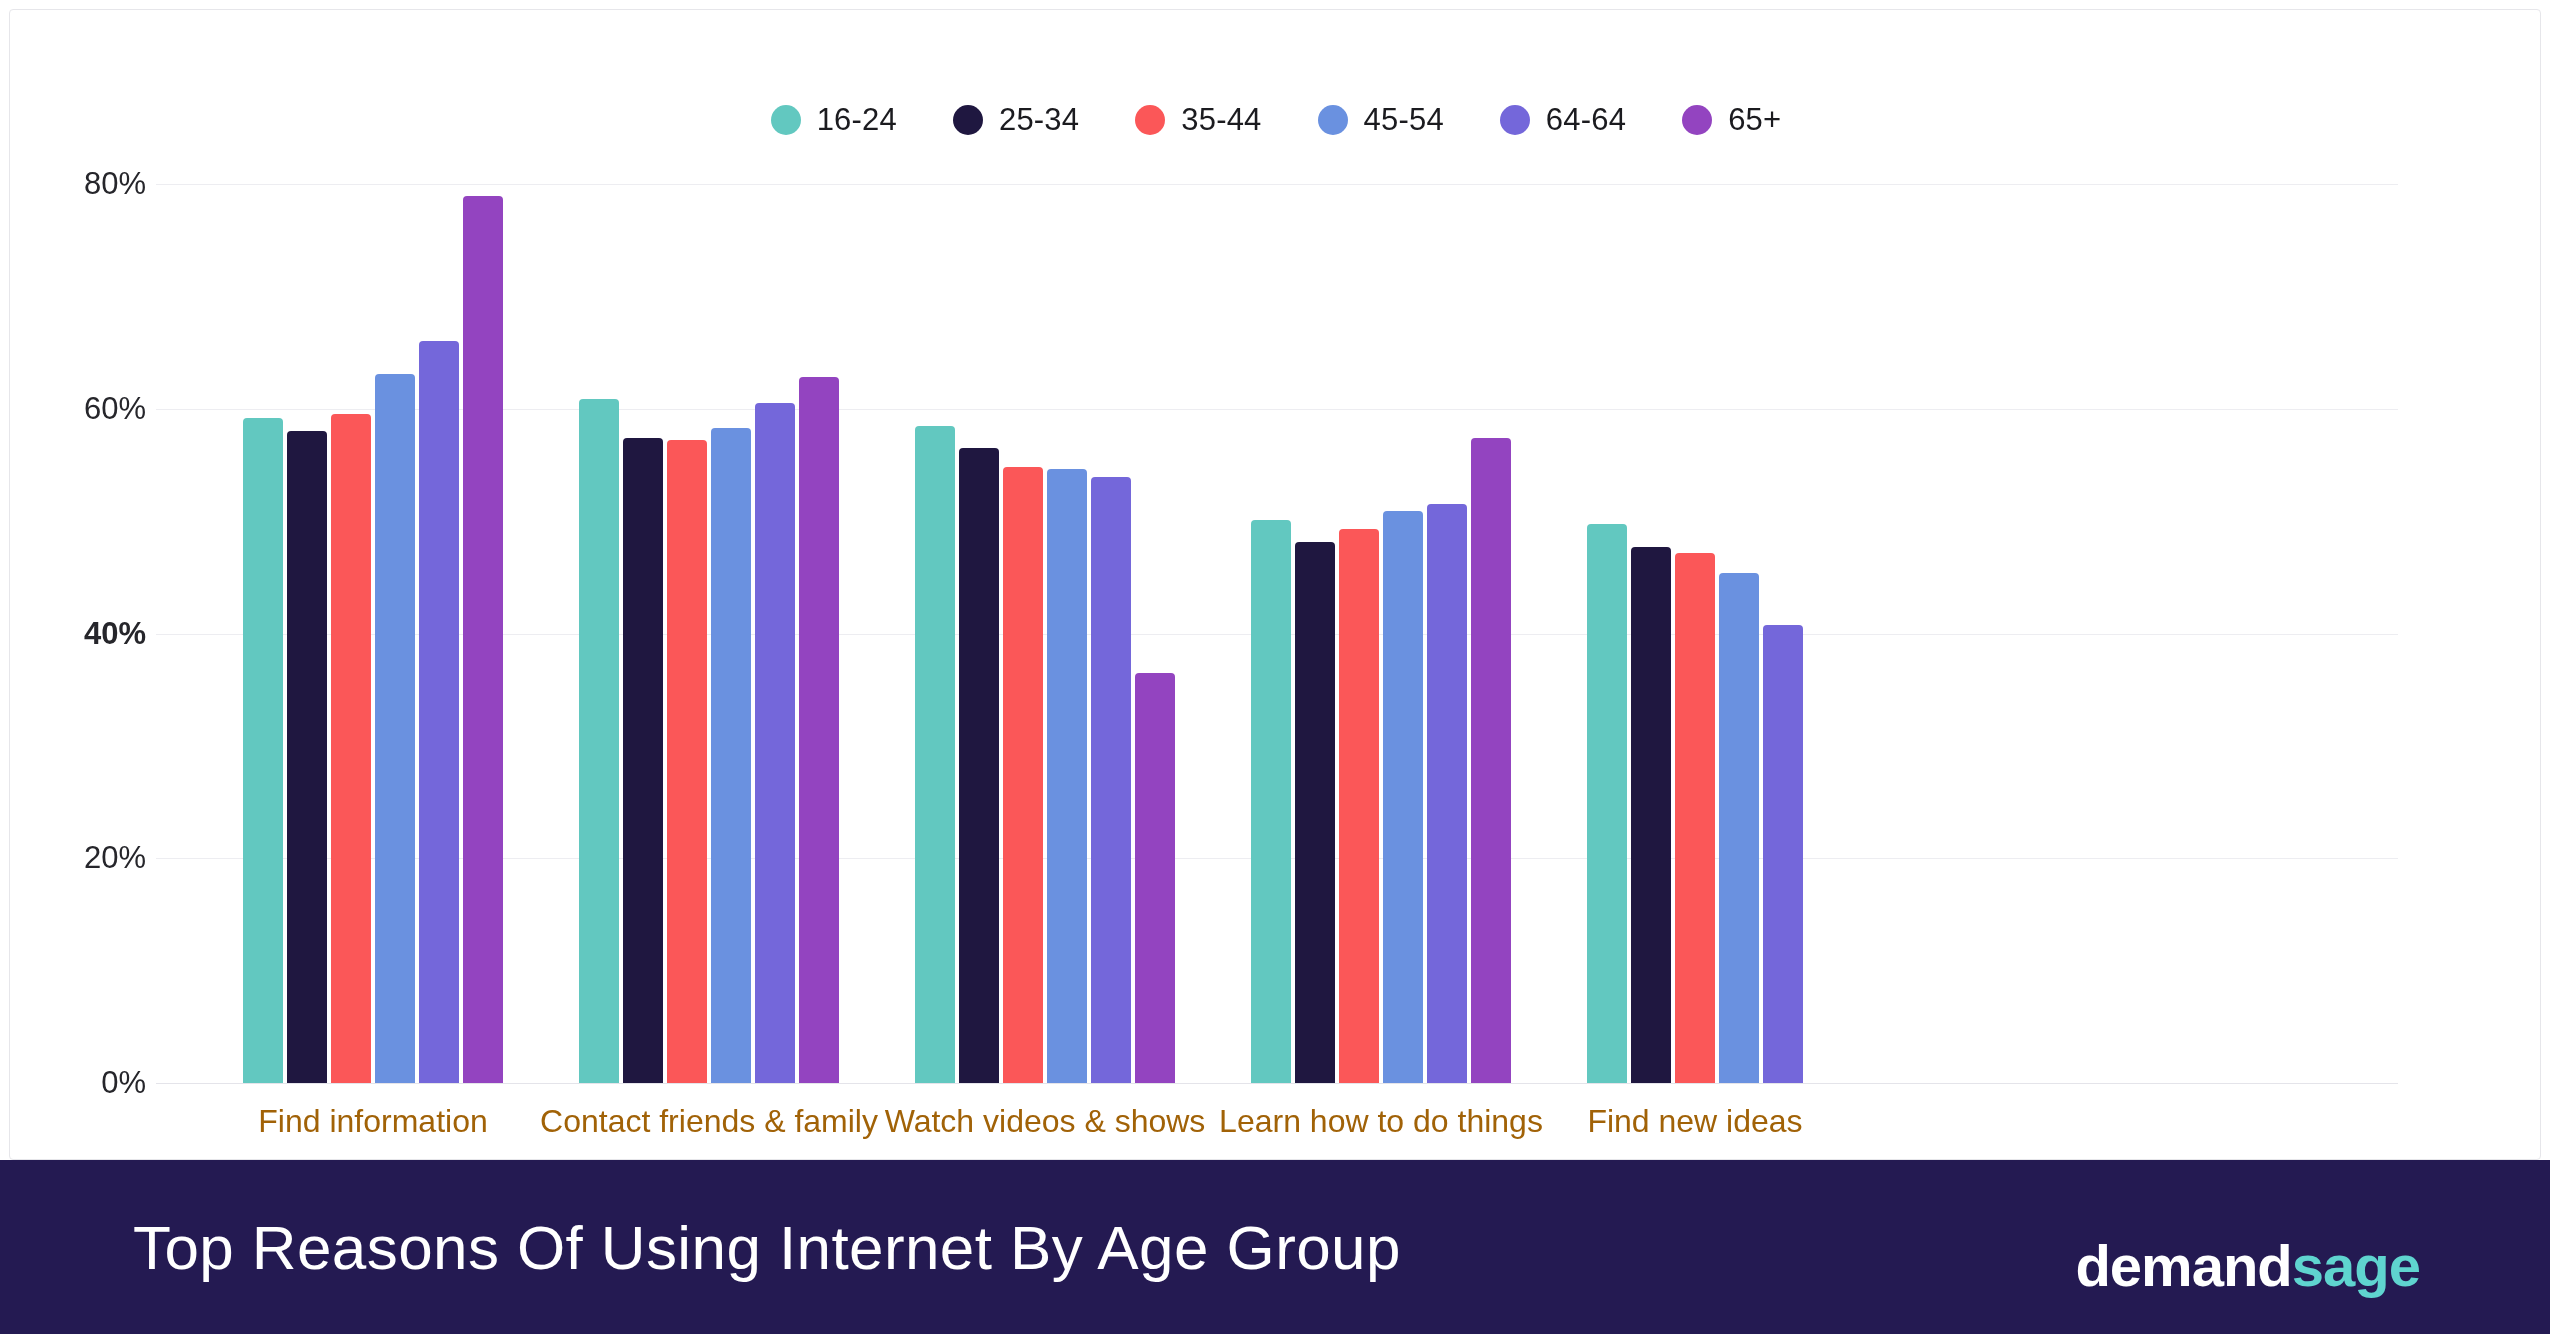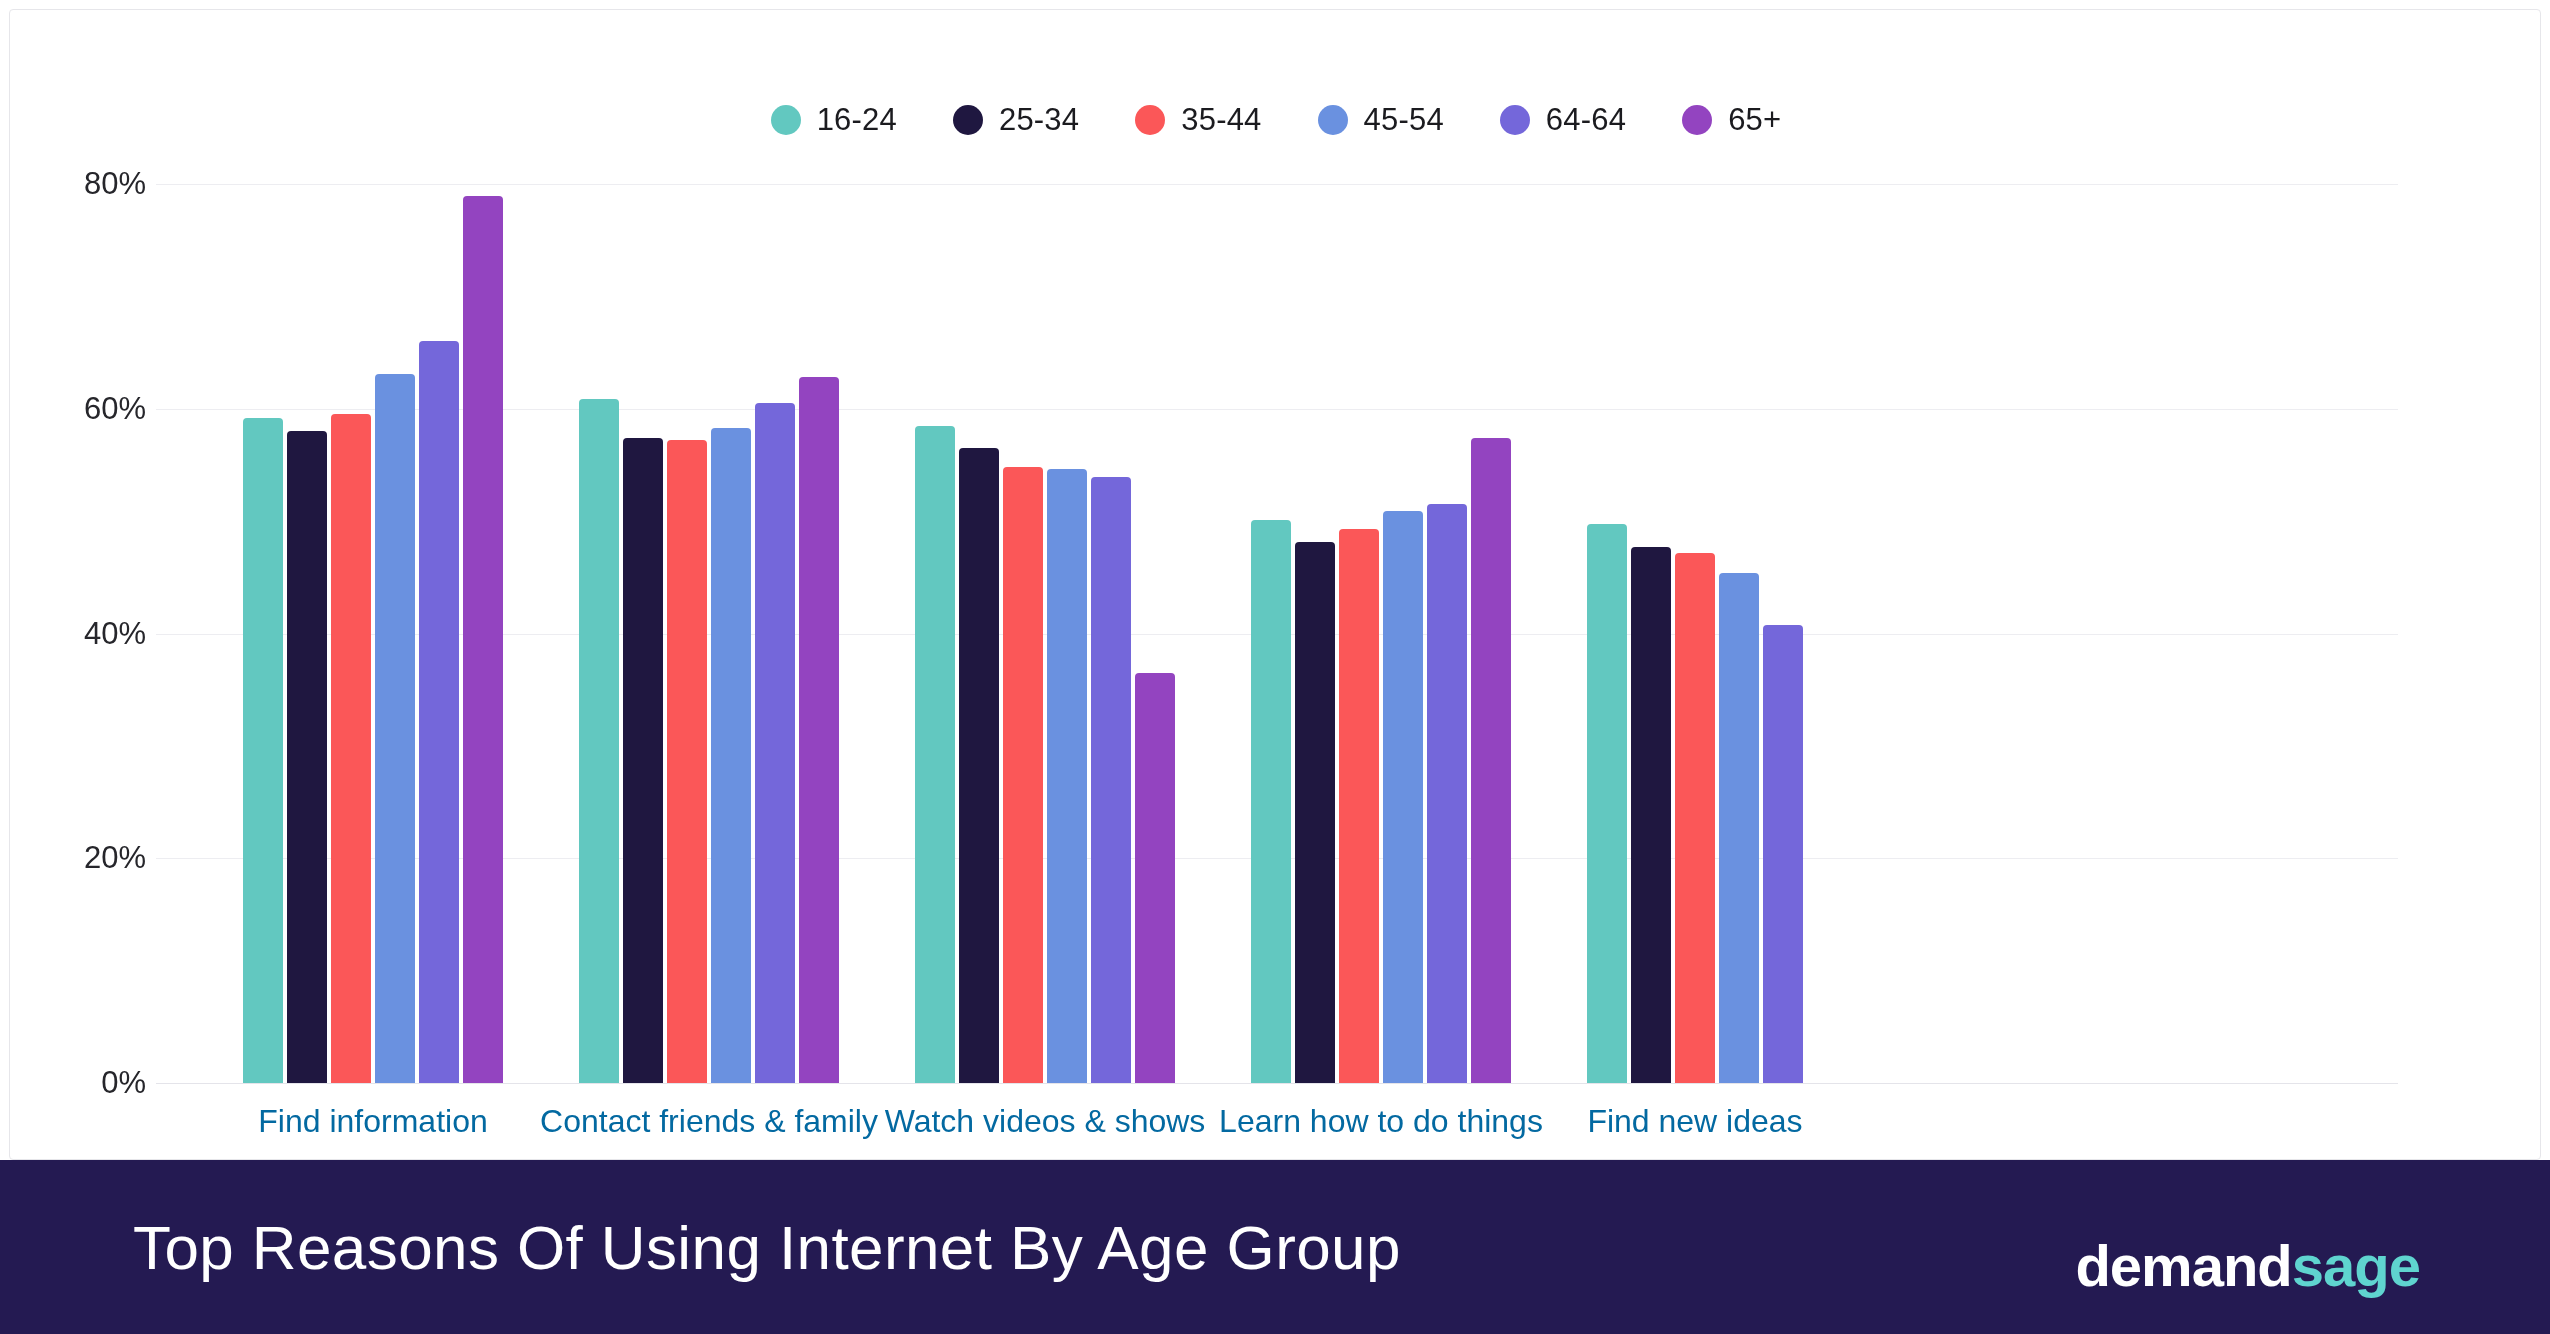--- a/index.html
+++ b/index.html
@@ -34,21 +34,21 @@
   .baseline{position:absolute;height:1px;background:#e4e4ea;}
 
   .bars{position:absolute;left:0;top:0;width:100%;height:100%;}
   .bar{
     position:absolute;border-radius:4px 4px 0 0;
   }
 
   .xlabels{position:absolute;left:0;width:2532px;}
   .xlabel{
     position:absolute;transform:translateX(-50%);
-    font-size:32px;color:#0369a1;white-space:nowrap;
+    font-size:32px;color:#a16207;white-space:nowrap;
   }
 
   
   .footer{
     position:absolute;left:0;top:1160px;width:2550px;height:174px;
     background:#241a52;display:flex;align-items:center;
   }
   .footer-title{
     position:absolute;left:133px;font-size:62px;color:#ffffff;letter-spacing:.4px;white-space:nowrap;
   }
@@ -96,21 +96,21 @@
       <div id="gridlines">
           <div class="baseline" style="left: 146px; width: 2242px; top: 1073px;"></div>
           <div class="gridline" style="left: 146px; width: 2242px; top: 848.25px;"></div>
           <div class="gridline" style="left: 146px; width: 2242px; top: 623.5px;"></div>
           <div class="gridline" style="left: 146px; width: 2242px; top: 398.75px;"></div>
           <div class="gridline" style="left: 146px; width: 2242px; top: 174px;"></div>
         </div>
       <div id="yticks">
           <div class="ytick" style="top: 1073px;">0%</div>
           <div class="ytick" style="top: 848.25px;">20%</div>
-          <div class="ytick" style="top: 623.5px;">40%</div>
+          <div class="ytick" style="top: 623.5px; font-weight: bold;">40%</div>
           <div class="ytick" style="top: 398.75px;">60%</div>
           <div class="ytick" style="top: 174px;">80%</div>
         </div>
       <div class="bars" id="bars">
           <div class="bar" title="16-24 — Find information: 59.2%" style="left: 233px; width: 40px; top: 407.74px; height: 665.26px; background: rgb(98, 200, 192);"></div>
           <div class="bar" title="25-34 — Find information: 58%" style="left: 277px; width: 40px; top: 421.225px; height: 651.775px; background: rgb(31, 23, 64);"></div>
           <div class="bar" title="35-44 — Find information: 59.5%" style="left: 321px; width: 40px; top: 404.369px; height: 668.631px; background: rgb(251, 87, 88);"></div>
           <div class="bar" title="45-54 — Find information: 63.1%" style="left: 365px; width: 40px; top: 363.914px; height: 709.086px; background: rgb(106, 145, 224);"></div>
           <div class="bar" title="55-64 — Find information: 66%" style="left: 409px; width: 40px; top: 331.325px; height: 741.675px; background: rgb(116, 103, 218);"></div>
           <div class="bar" title="65+ — Find information: 78.9%" style="left: 453px; width: 40px; top: 186.361px; height: 886.639px; background: rgb(147, 68, 192);"></div>

